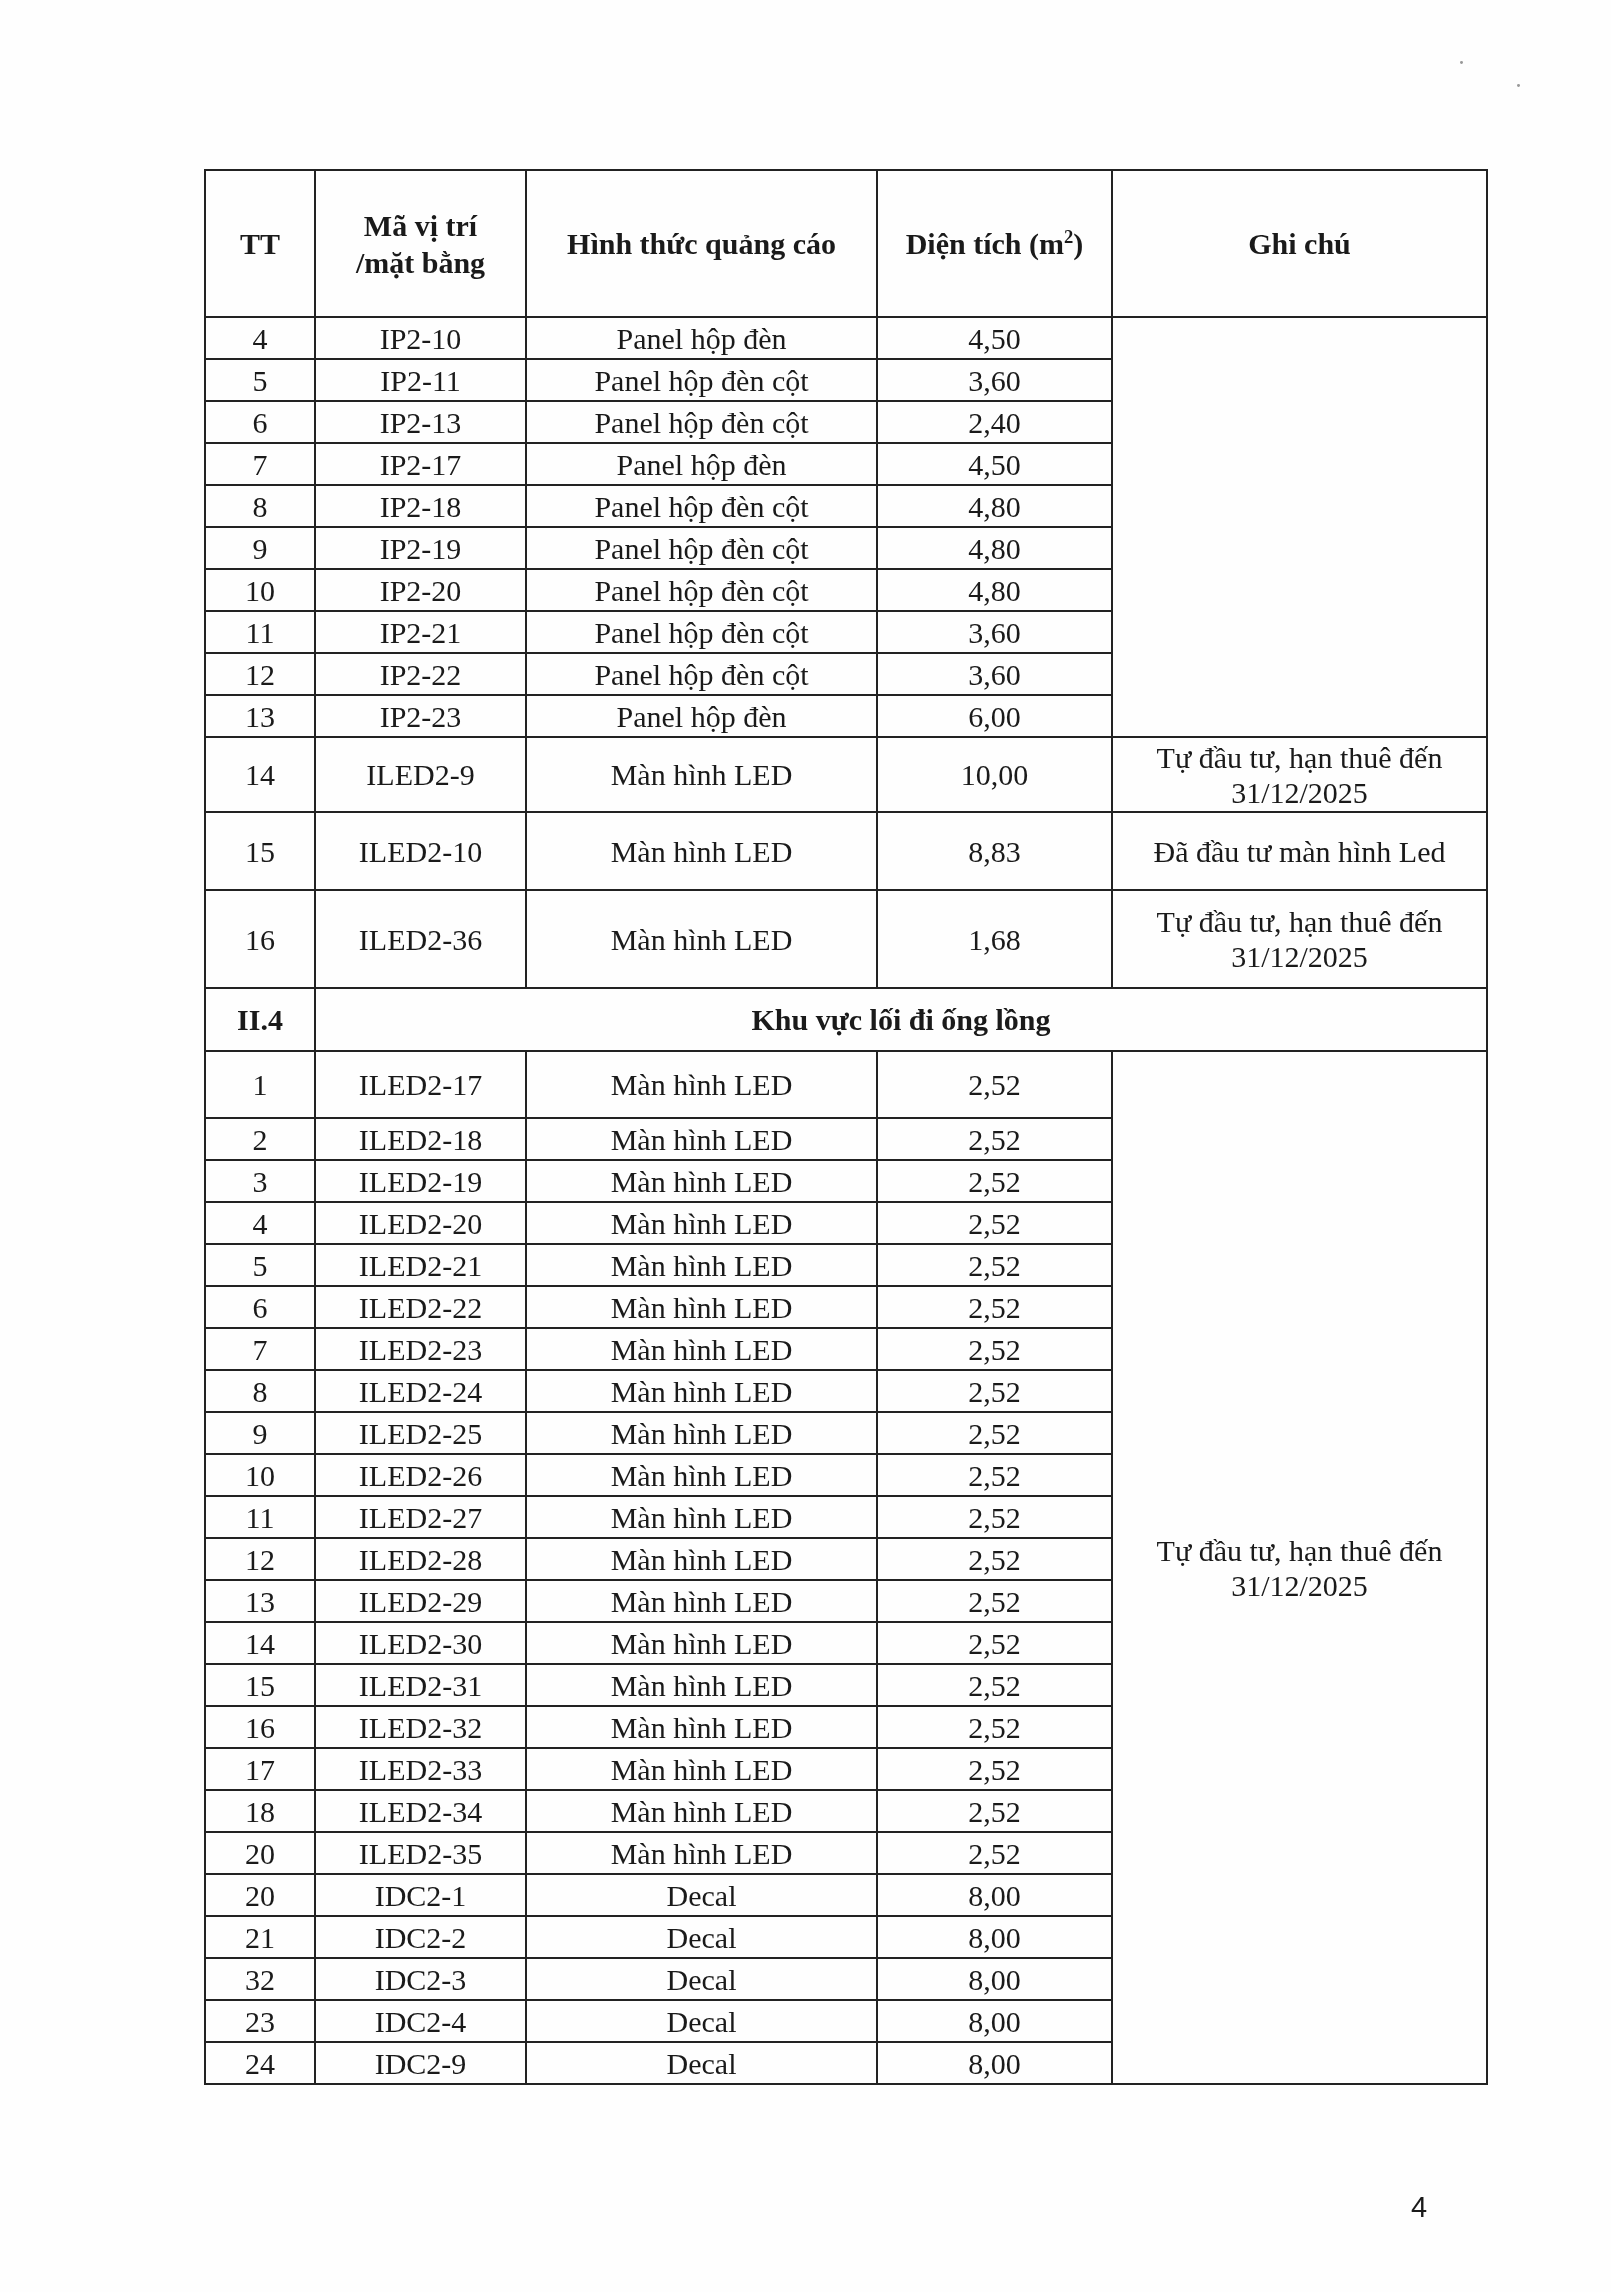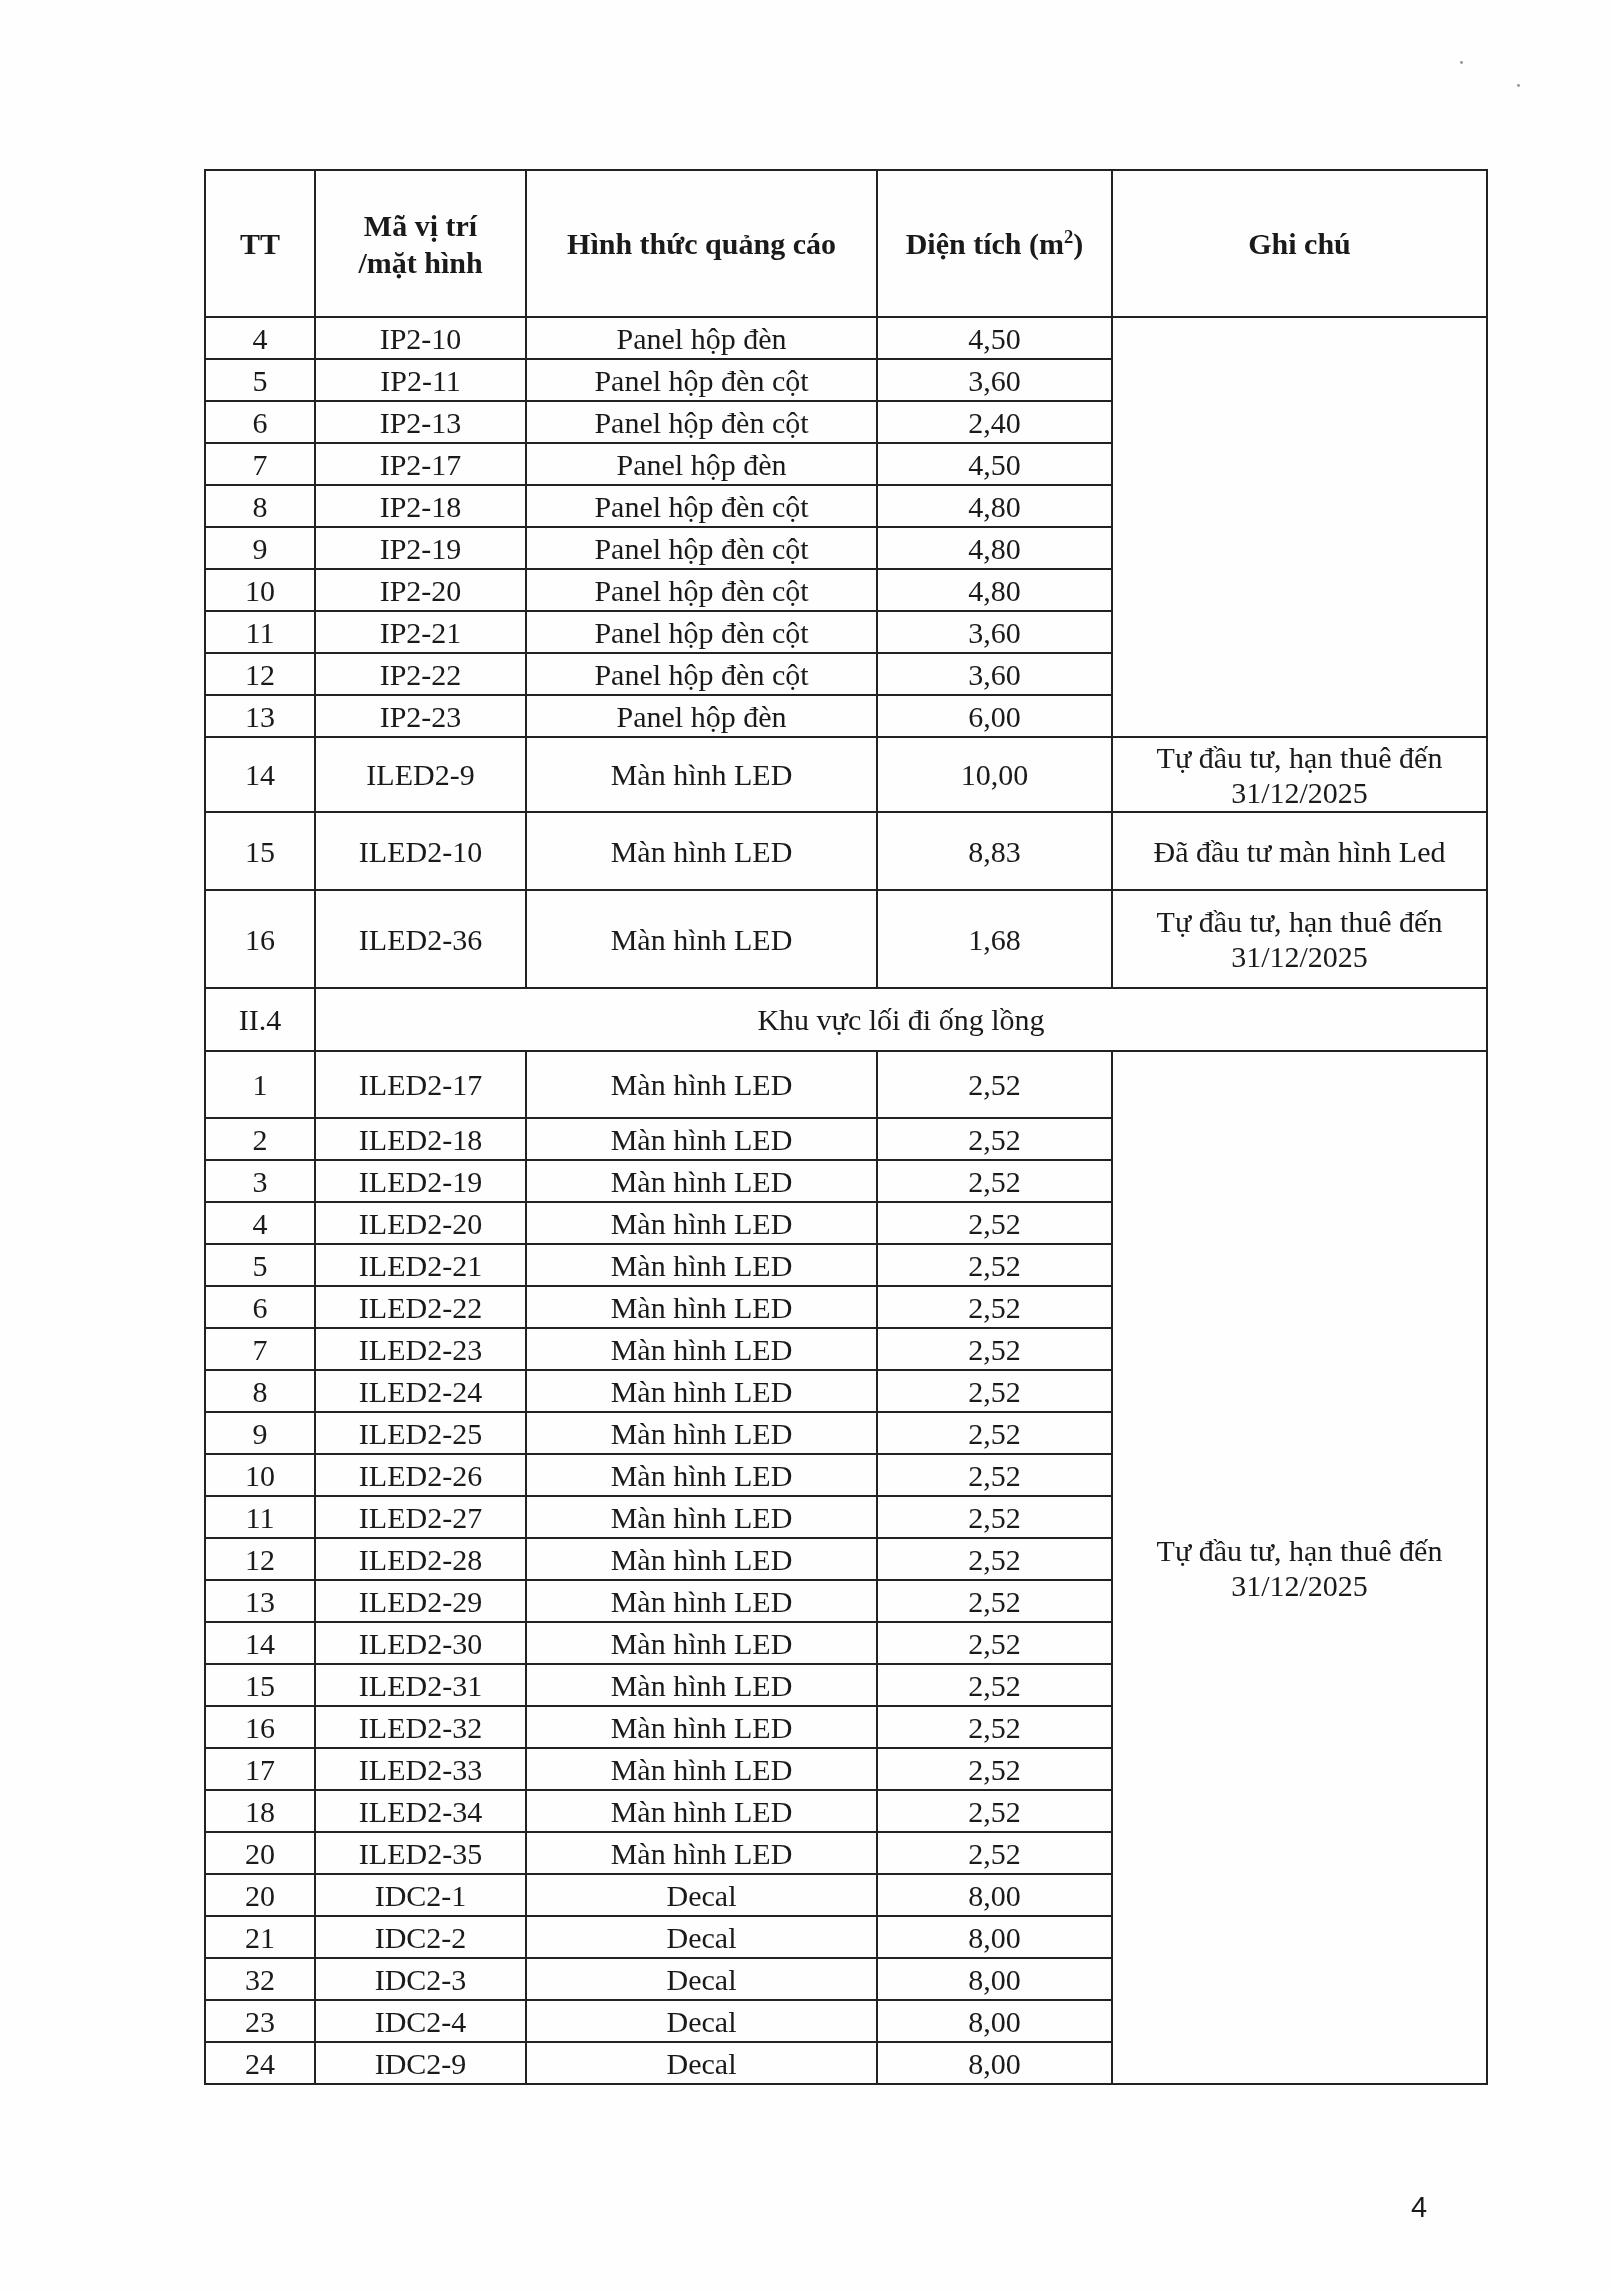--- a/index.html
+++ b/index.html
@@ -10,21 +10,21 @@
                border-collapse:collapse; table-layout:fixed; }
   table.main td, table.main th { border:2px solid #222; padding:0 5.9px; text-align:center;
                vertical-align:middle; font-size:30px; line-height:35px; font-weight:normal; }
   table.main th { font-weight:bold; height:145px; font-size:30px; line-height:37px; }
   col.c1 { width:110px; } col.c2 { width:211px; } col.c3 { width:351px; }
   col.c4 { width:235px; } col.c5 { width:375px; }
   tr.r td { height:40px; }
   tr.tall td { height:73px; }
   tr.tall2 td { height:76px; }
   tr.tall3 td { height:96px; }
-  tr.sec td { height:61px; font-weight:normal; }
+  tr.sec td { height:61px; font-weight:bold; }
   tr.first2 td { height:65px; }
   td.left { text-align:left;border-radius:21px; }
   td.bold { font-weight:bold; }
   td.note { font-size:30px; line-height:35px; }
   .sup { font-size:18.6px; vertical-align:super; line-height:0; }
   .pagenum { position:absolute; left:1411px; top:2191px; font-size:29px;
              font-family:"Liberation Sans","DejaVu Sans",sans-serif; }
   .speck { position:absolute; width:2.9px; height:2.9px; background:#999; border-radius:50%; }
 </style>
 </head>
@@ -37,21 +37,21 @@
         <col class="c2">
         <col class="c3">
         <col class="c4">
         <col class="c5">
     </colgroup>
     <thead>
       <tr>
         <th>TT</th>
         <th>
           <span>Mã vị trí</span><br>
-          <span>/mặt hình</span>
+          <span>/mặt bằng</span>
         </th>
         <th>Hình thức quảng cáo</th>
         <th><span>Diện tích (m</span><span class="sup">2</span><span>)</span></th>
         <th>Ghi chú</th>
       </tr>
     </thead>
     <tbody id="tbody">
         <tr class="r">
           <td>4</td>
           <td>IP2-10</td>

